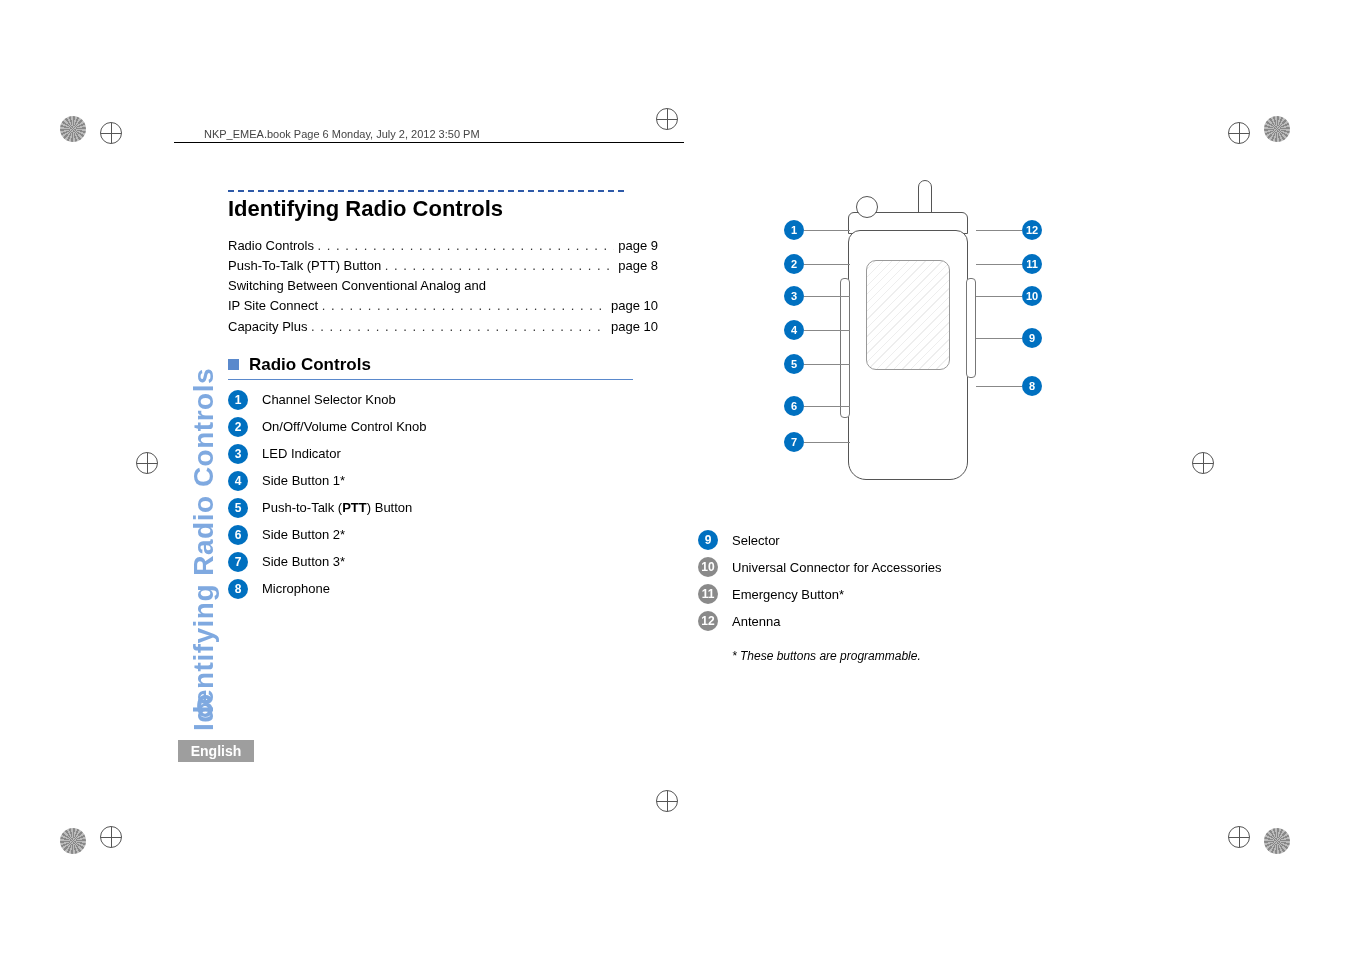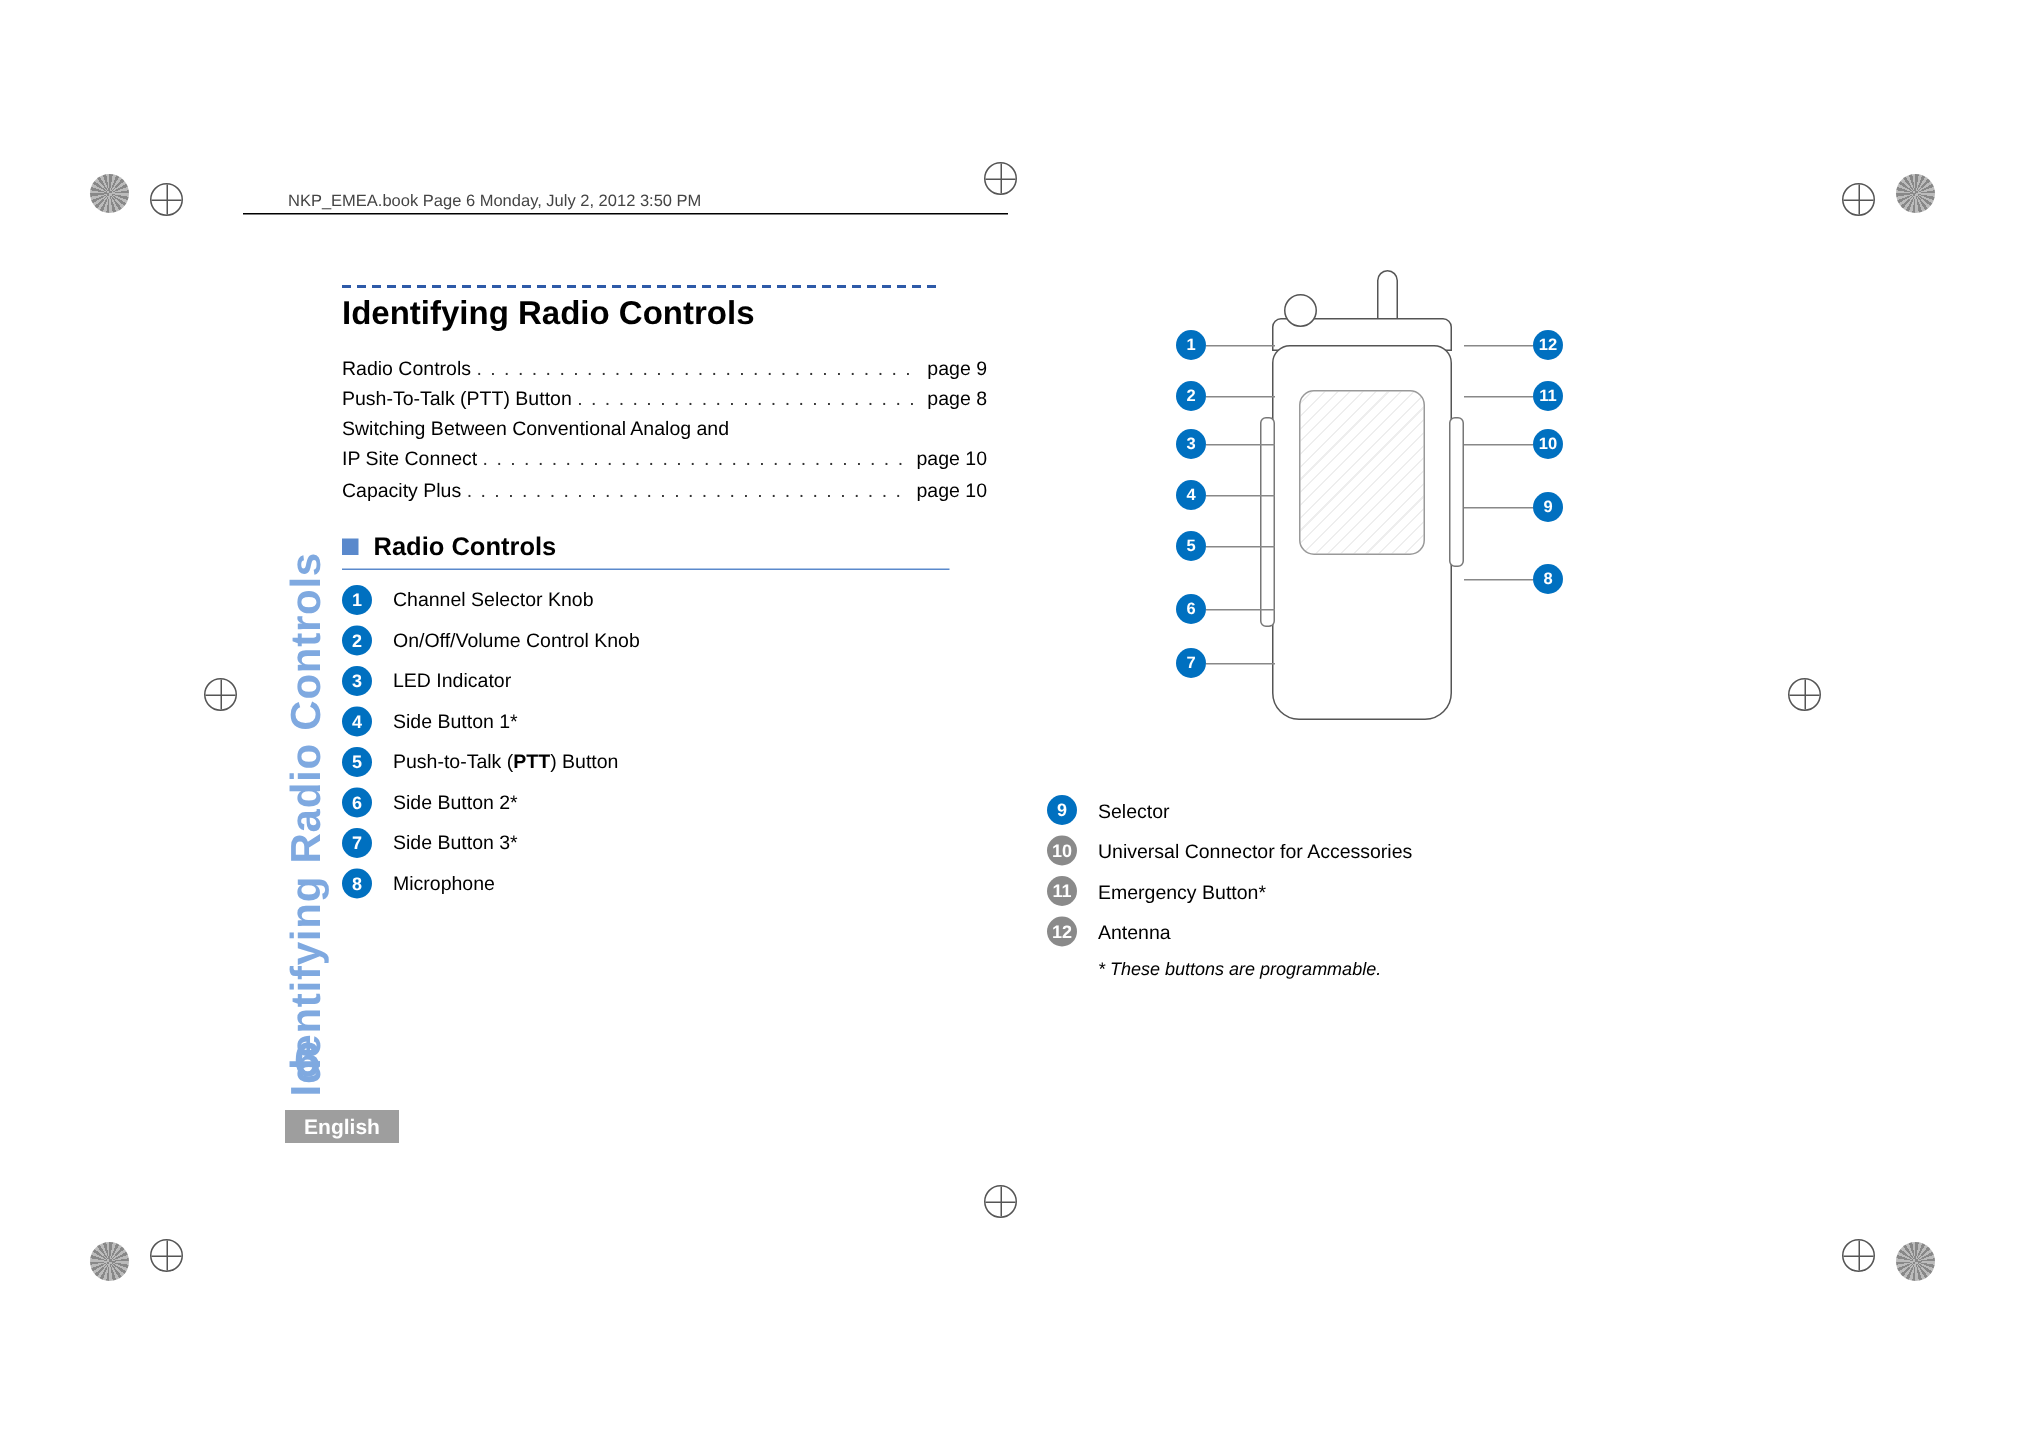--- a/index.html
+++ b/index.html
@@ -23,41 +23,41 @@
   .reg::before, .reg::after{
     content:"";position:absolute;background:#555;
   }
   .reg::before{width:100%;height:1px;}
   .reg::after{width:1px;height:100%;}
   .bleed{
     position:absolute;width:26px;height:26px;border-radius:50%;
     background: repeating-conic-gradient(#888 0 10deg,#bbb 10deg 20deg);
   }
   .running-head{
-    position:absolute;left:192px;top:128px;font-size:11px;color:#444;
+    position:absolute;left:204px;top:128px;font-size:11px;color:#444;
   }
   .running-head .rule{position:absolute;left:-30px;top:14px;width:510px;border-top:1px solid #000;}
   .content{
     position:absolute;left:228px;top:190px;width:900px;
     display:flex;gap:40px;
   }
   .col{flex:1;min-width:0;}
   .sidebar-text{
     position:absolute;left:188px;top:368px;
     writing-mode:vertical-rl;transform:rotate(180deg);
     font-size:28px;font-weight:bold;color:#7fa9e0;
     letter-spacing:0.5px;
   }
   .page-num{
     position:absolute;left:196px;top:688px;font-size:32px;font-weight:bold;color:#7fa9e0;
   }
   .lang-tab{
     position:absolute;left:178px;top:740px;width:76px;height:22px;
     background:#9e9e9e;display:flex;align-items:center;justify-content:center;
-    color:#fff;font-size:14px;font-weight:bold;margin-left:12px;
+    color:#fff;font-size:14px;font-weight:bold;
   }
   .dash-rule{
     height:2px;
     background-image: linear-gradient(to right,#2e5aa8 0 6px,transparent 6px 10px);
     background-size:10px 2px;background-repeat:repeat-x;
     margin-bottom:4px;width:400px;
   }
   h1.sec-title{font-size:22px;font-weight:bold;margin-bottom:14px;}
   .intro{font-size:13px;margin-bottom:10px;}
   .toc{font-size:13px;line-height:1.55;}
@@ -73,21 +73,21 @@
   .sub-hdr .sq{width:11px;height:11px;background:#5a89cc;}
   .sub-hdr h2{font-size:17px;font-weight:bold;}
   .ctrl-list{font-size:13px;}
   .ctrl-list .item{display:flex;align-items:center;gap:14px;margin:7px 0;}
   .numball{
     width:20px;height:20px;border-radius:50%;background:#0070c0;
     color:#fff;font-size:12px;font-weight:bold;display:flex;align-items:center;justify-content:center;
     flex-shrink:0;
   }
   .numball.grey{background:#8a8a8a;}
-  .footnote{font-size:12px;font-style:italic;margin-top:8px;}
+  .footnote{font-size:12px;font-style:italic;margin-top:18px;}
   
   .radio-diagram{
     position:relative;width:330px;height:330px;margin-left:50px;
   }
   .radio-body{
     position:absolute;left:100px;top:40px;width:120px;height:250px;
     border:1px solid #555;border-radius:12px 12px 18px 18px;background:#fff;
   }
   .radio-top{
     position:absolute;left:100px;top:22px;width:120px;height:22px;

